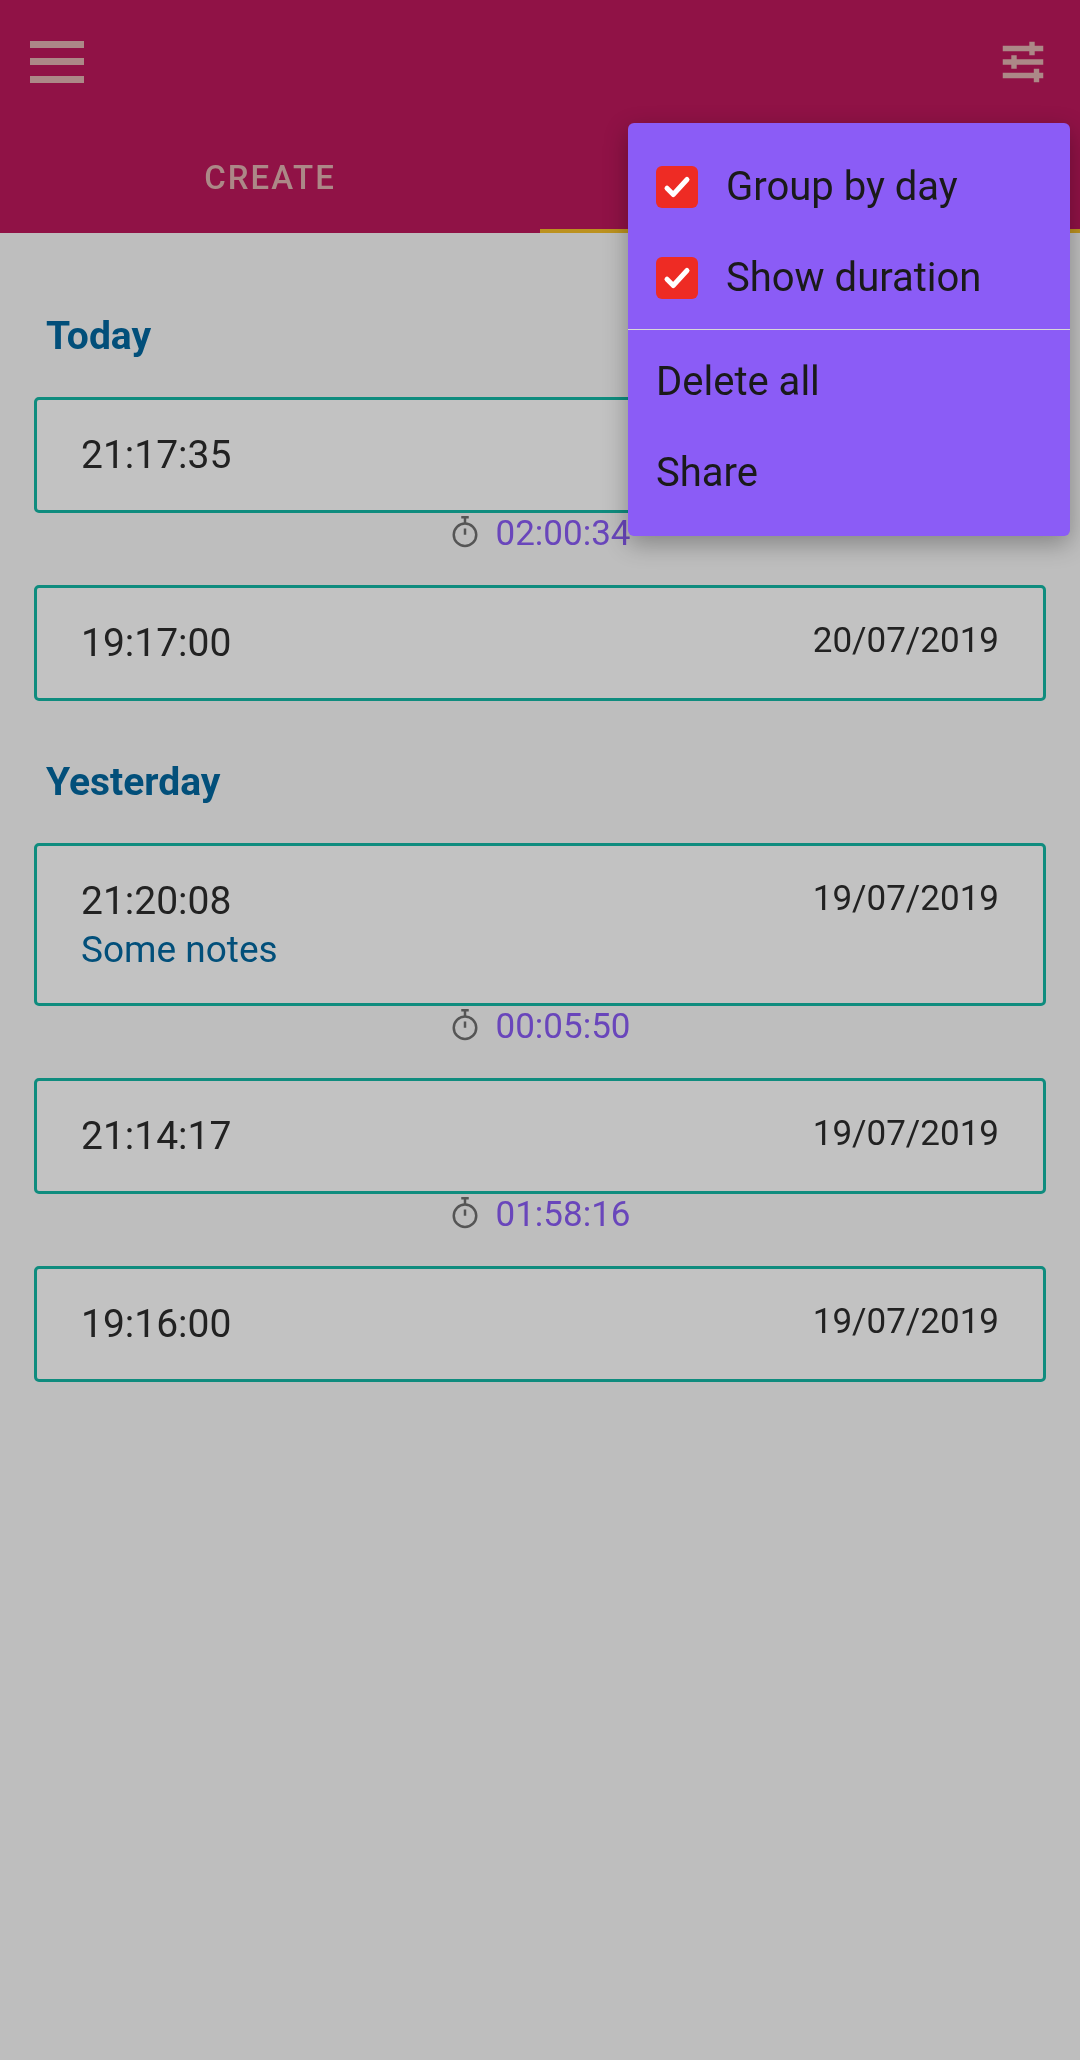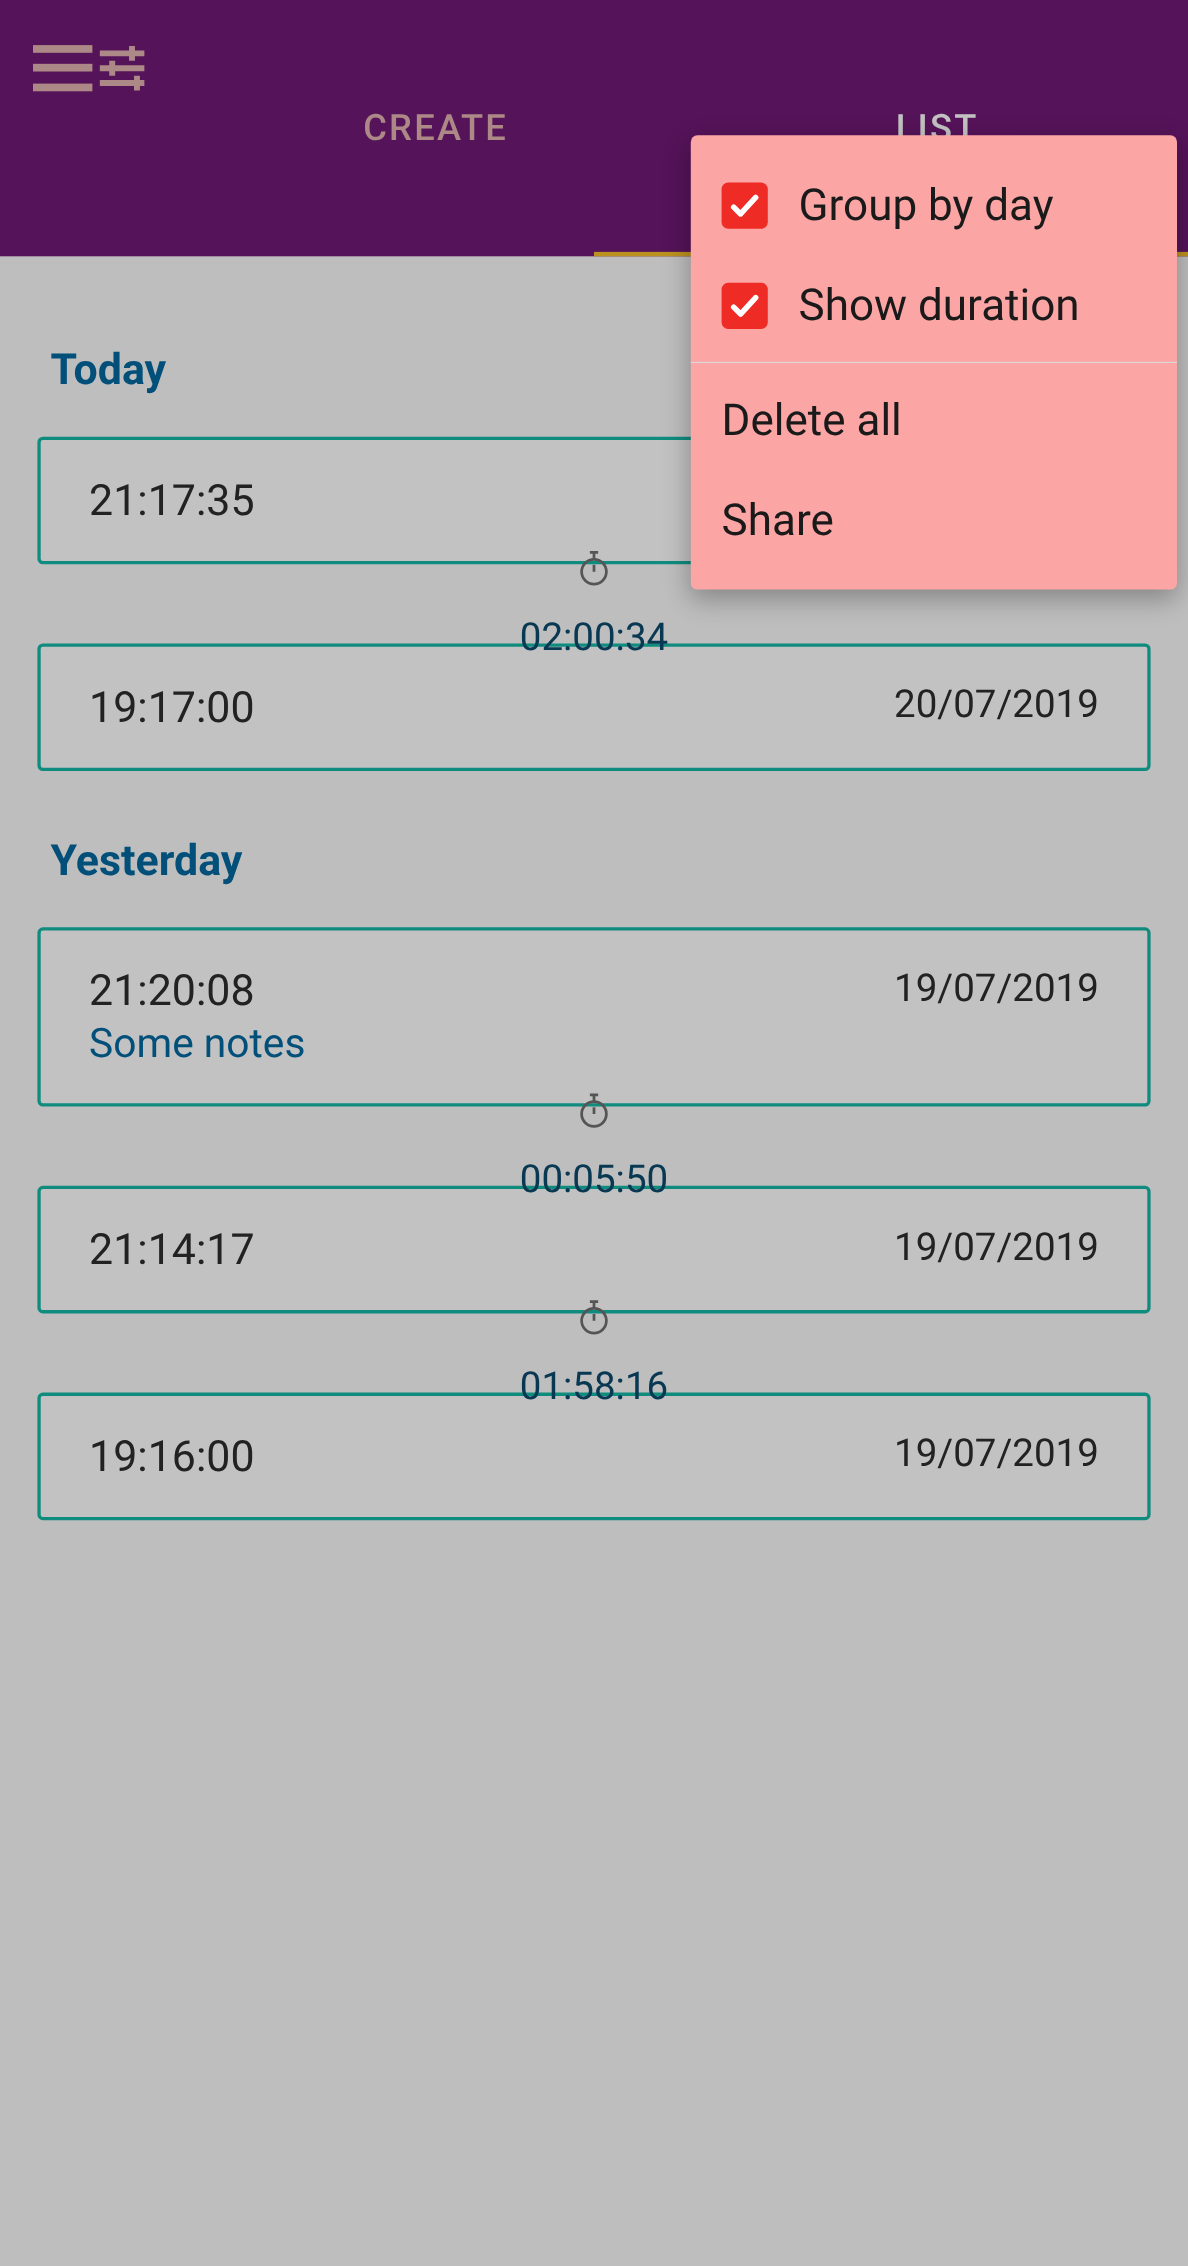--- a/index.html
+++ b/index.html
@@ -7,25 +7,25 @@
     width: 1080px;
     height: 2060px;
     font-family: Roboto, "Helvetica Neue", Arial, sans-serif;
     background: #fafafa;
     overflow: hidden;
     position: relative;
   }
 
   
   .header {
-    background: #701a75;
+    background: #be185d;
     height: 233px;
     width: 100%;
     display: flex;
-    flex-direction: row;
+    flex-direction: column;
     position: relative;
   }
   .header-top {
     height: 123px;
     display: flex;
     align-items: center;
     justify-content: space-between;
     padding: 0 30px;
   }
   .hamburger {
@@ -108,43 +108,42 @@
     color: #0369a1;
     margin-top: 4px;
   }
   .card .date {
     font-size: 35px;
     color: #2d2d2d;
     font-weight: 400;
   }
   .duration-row {
     display: flex;
-    align-items: center;
+    align-items: flex-start;
     justify-content: center;
     gap: 16px;
     height: 72px;
     font-size: 35px;
-    color: #0c4a6e;
-    flex-direction: column;
+    color: #8b5cf6;
   }
   .stopwatch-icon svg { width: 30px; height: 36px; }
 
   
   .scrim {
     position: absolute;
     inset: 0;
     background: rgba(0,0,0,0.24);
     z-index: 10;
   }
   .popup {
     position: absolute;
     top: 123px;
     right: 10px;
     width: 442px;
-    background: #fca5a5;
+    background: #8b5cf6;
     border-radius: 6px;
     box-shadow: 0 8px 24px rgba(0,0,0,0.3);
     z-index: 20;
     padding: 18px 0;
   }
   .popup-item {
     display: flex;
     align-items: center;
     gap: 28px;
     padding: 22px 28px;

